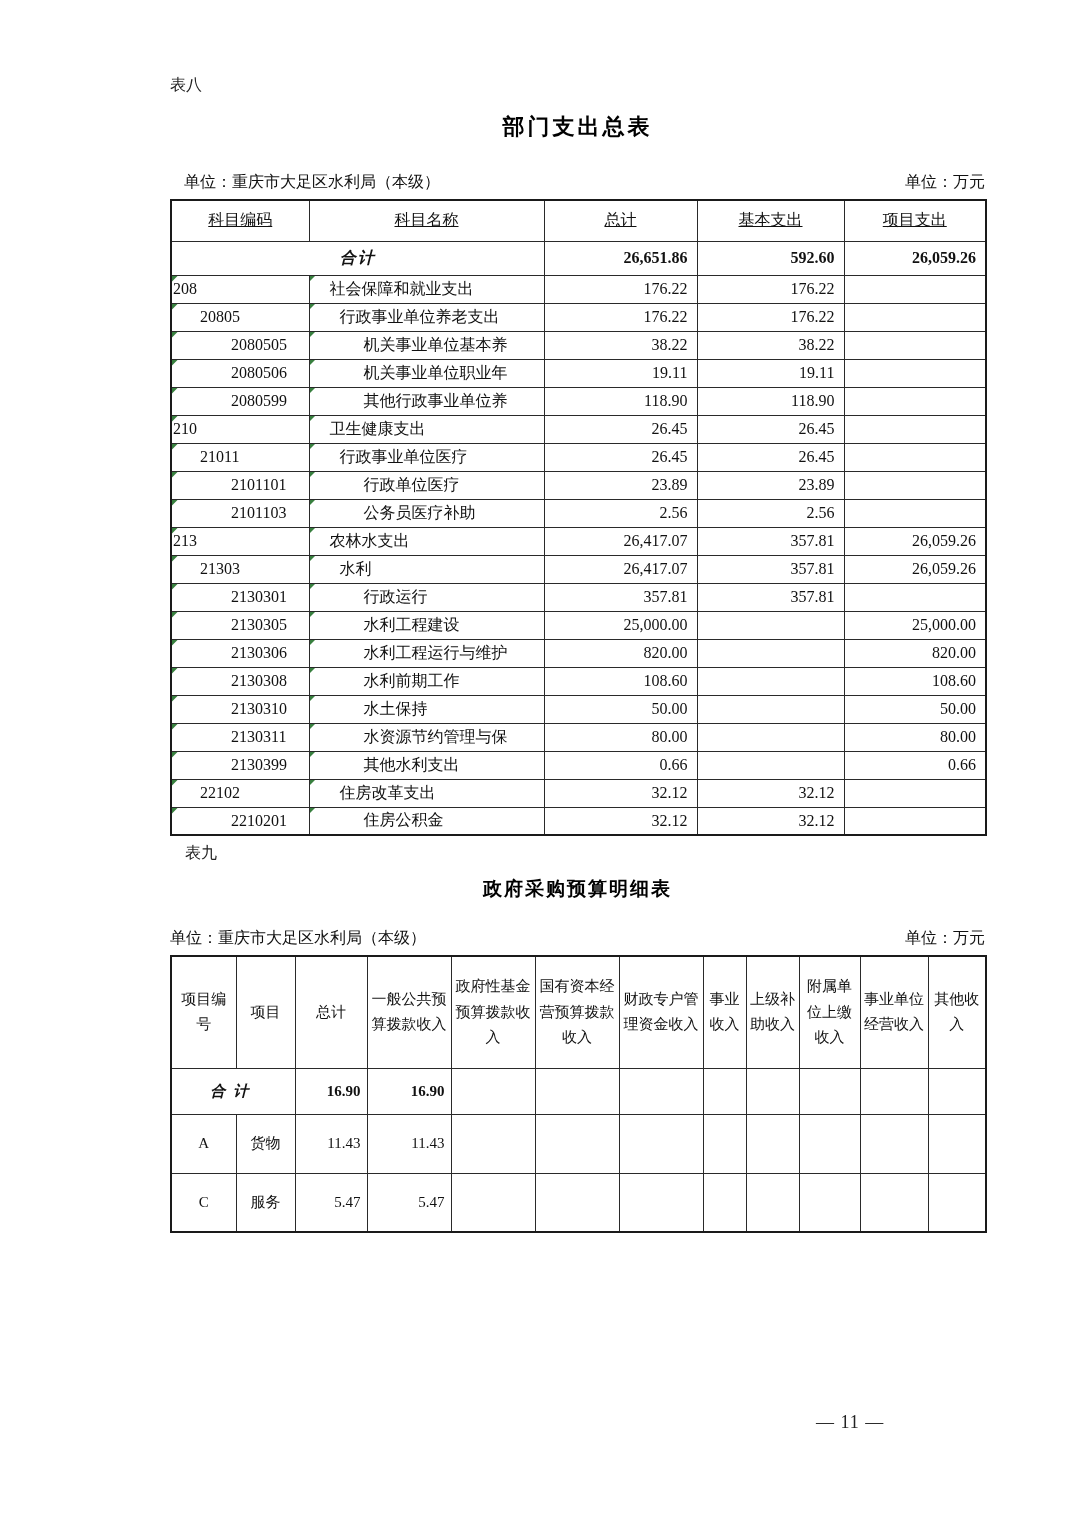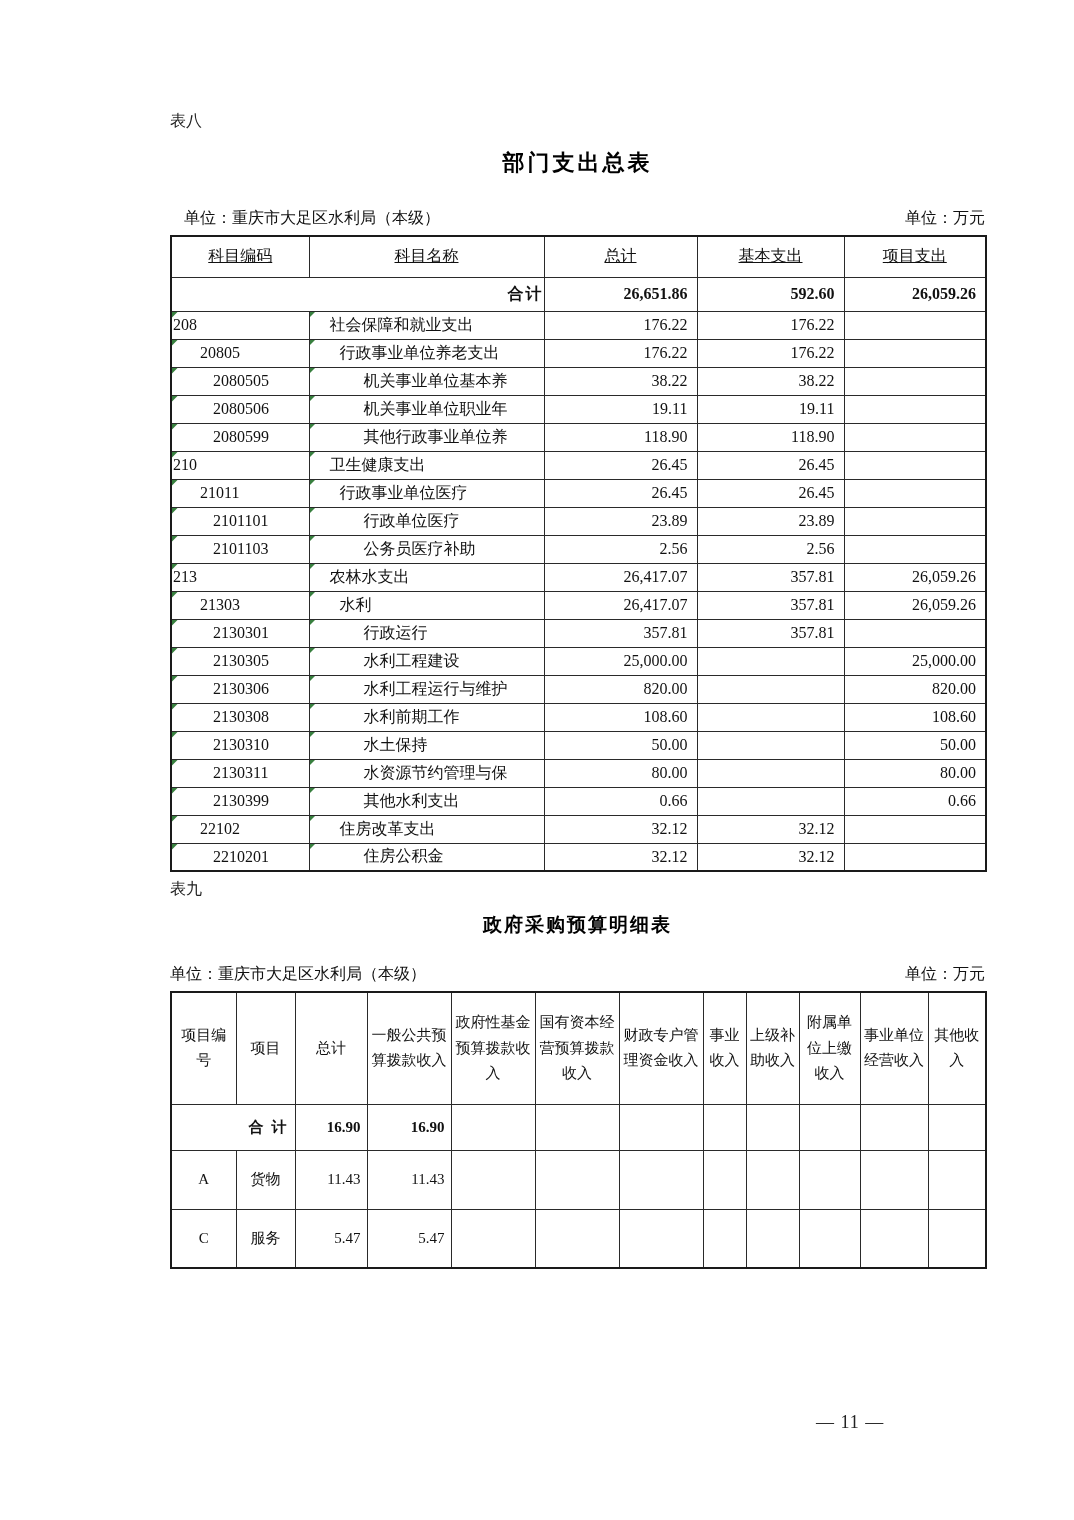--- a/index.html
+++ b/index.html
@@ -5,41 +5,41 @@
   * { box-sizing: border-box; }
   html,body { margin:0; padding:0; background:#e8e8e8; }
   .page {
     position:relative; width:1074px; height:1520px; margin:0 auto;
     background:#ffffff; color:#111;
     font-family:"Liberation Serif","DejaVu Serif",serif;
     overflow:hidden;
   }
   .content { position:absolute; left:170px; top:0; width:815px; }
   .tag { font-size:16px; color:#222; }
-  #tag8 { margin-top:111px; }
-  #tag9 { margin-top:7px; }
+  #tag8 { margin-top:75px; }
+  #tag9 { margin-top:7px;margin-left:15px; }
   .doc-title { text-align:center; font-weight:700; color:#000; }
   #title8 { font-size:22px; letter-spacing:3px; margin-top:16px; }
   #title9 { font-size:19px; letter-spacing:2px; margin-top:12px; }
   .unitline { display:flex; justify-content:space-between; align-items:flex-end; font-size:16px; }
   #unit8 { margin-top:30px; }
   #unit8 .uleft { padding-left:14px; }
   #unit9 { margin-top:26px; }
   table { border-collapse:collapse; table-layout:fixed; width:815px; margin-top:6px; border:2px solid #1a1a1a; }
   th, td { border:1px solid #2a2a2a; overflow:hidden; white-space:nowrap; padding:0; }
   .t8 th { height:41px; font-weight:400; font-size:16px; text-align:center;text-decoration:underline; }
   .t8 td { height:28px; font-size:16px; }
   .t8 .total-row td { height:34px; font-weight:700; }
-  .total-label { text-align:right; letter-spacing:2px; }
+  .total-label { text-align:center; letter-spacing:2px;font-style:italic; }
   .t9 .total-label { letter-spacing:8px; }
   .num { text-align:right; padding-right:9px; }
   .rel { position:relative; }
   .gtm { position:absolute; top:0; left:0; width:6px; height:6px;
          clip-path:polygon(0 0,100% 0,0 100%); background:#38803f; }
-  .cpad0 { padding-left:1px; }  .cpad1 { padding-left:28px; } .cpad2 { padding-left:41px; }
+  .cpad0 { padding-left:1px; }  .cpad1 { padding-left:28px; } .cpad2 { padding-left:59px; }
   .npad0 { padding-left:20px; }  .npad1 { padding-left:30px; } .npad2 { padding-left:54px; }
   .t9 th { font-size:15px; font-weight:400; text-align:center; vertical-align:middle;
            height:112px; white-space:normal; line-height:1.7; padding:2px; }
   .t9 td { font-size:15px; }
   .t9 .total-row td { height:46px; font-weight:700; }
   .t9 .data-row td { height:59px; }
   .ctr { text-align:center; }
   .num9 { text-align:right; padding-right:6px; }
   .pagenum { position:absolute; top:1412px; left:816px; font-size:18px; color:#222; letter-spacing:1px; }
 </style>

